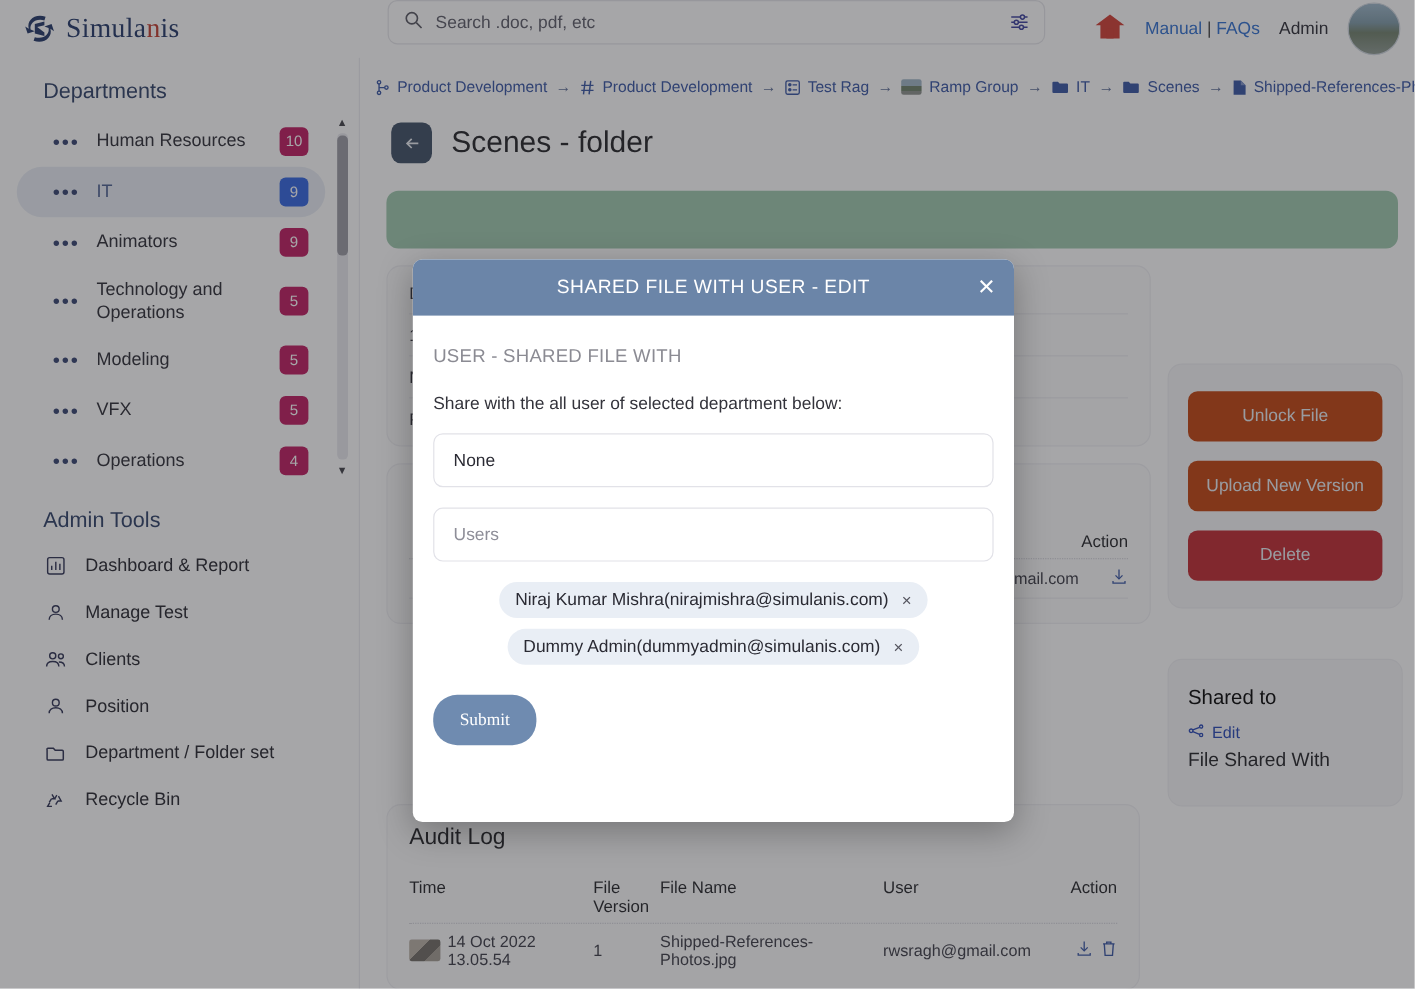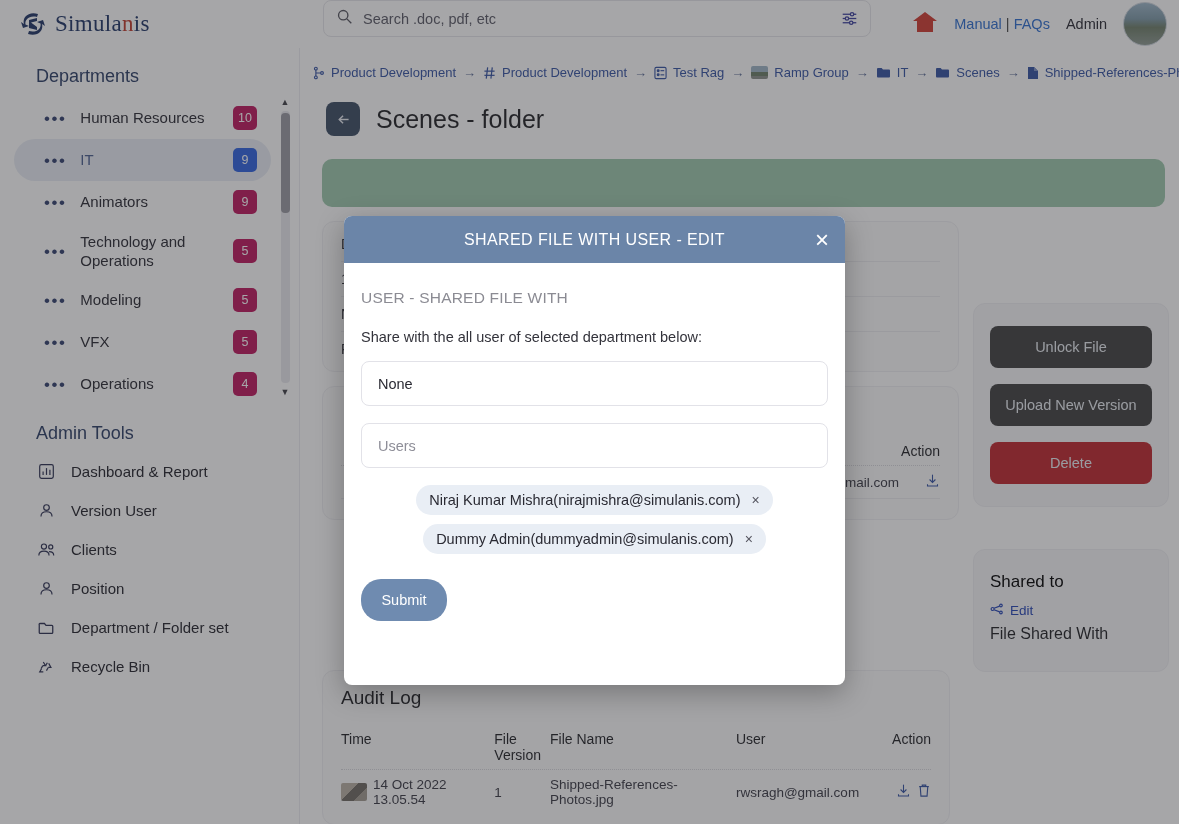--- a/index.html
+++ b/index.html
@@ -140,21 +140,21 @@
   
   .right-panel { position: absolute; right: 10px; top: 255px; width: 196px; }
   .actions-card {
     background: #f7f7f9; border: 1px solid #f0f0f3; border-radius: 12px;
     padding: 22px 16px; display: flex; flex-direction: column; gap: 16px;
   }
   .abtn {
     height: 42px; border-radius: 8px; border: none; color: #e9edf2; font-size: 14.5px;
     cursor: pointer; font-family: "Liberation Sans", sans-serif;
   }
-  .abtn.dark { background: #404040; }
+  .abtn.dark { background: #c2410c; }
   .abtn.red { background: #c0272d; }
   .shared-card {
     margin-top: 42px; background: #f7f7f9; border: 1px solid #f0f0f3; border-radius: 12px;
     padding: 22px 16px 28px 16px;
   }
   .shared-head { font-size: 17px; color: #000000; margin-bottom: 10px; }
   .edit-link { display: flex; align-items: center; gap: 6px; font-size: 13.5px; color: #2545b5; cursor: pointer; }
   .shared-sub { font-size: 16px; color: #1f2024; margin-top: 6px; }
 
   
@@ -183,21 +183,21 @@
   }
   .chipsinput { color: #8e8e98; }
   .chip {
     display: inline-flex; align-items: center; background: #e9eef5; border-radius: 15px;
     padding: 7px 13px; font-size: 14.5px; color: #2a2a33; margin-bottom: 9px; gap: 11px;
   }
   .chip-x { color: #55555f; font-size: 14px; cursor: pointer; }
   .submit-btn {
     margin-top: 16px; width: 86px; height: 42px; border: none; border-radius: 20px;
     background: #6f8bb0; color: #fff; font-size: 14.5px; cursor: pointer;
-    font-family: Liberation Sans, sans-serif;
+    font-family: Liberation Serif, serif;
   }
   .chips-wrap { display: flex; flex-direction: column; align-items: center; }
 </style>
 </head>
 <body>
 
 <div id="app">
 
   <div class="topbar">
     <div class="logo-wrap">
@@ -305,21 +305,21 @@
       </span>
       <span class="tool-label">Dashboard &amp; Report</span>
     </div>
     <div class="tool-item">
       <span class="tool-icon">
         <svg width="17" height="17" viewBox="0 0 20 20" fill="none" stroke="#2c3052" stroke-width="1.4">
           <circle cx="10" cy="6.5" r="3.3"></circle>
             <path d="M3.5 17c0-3.6 2.9-5.5 6.5-5.5s6.5 1.9 6.5 5.5"></path>
         </svg>
       </span>
-      <span class="tool-label">Version User</span>
+      <span class="tool-label">Manage Test</span>
     </div>
     <div class="tool-item">
       <span class="tool-icon">
         <svg width="19" height="17" viewBox="0 0 22 20" fill="none" stroke="#2c3052" stroke-width="1.4">
           <circle cx="8" cy="6.5" r="3"></circle>
             <path d="M2 17c0-3.3 2.7-5 6-5s6 1.7 6 5"></path>
           <circle cx="16" cy="7" r="2.4"></circle>
             <path d="M14 12.6c3 0 5.5 1.6 5.5 4.4"></path>
         </svg>
       </span>

